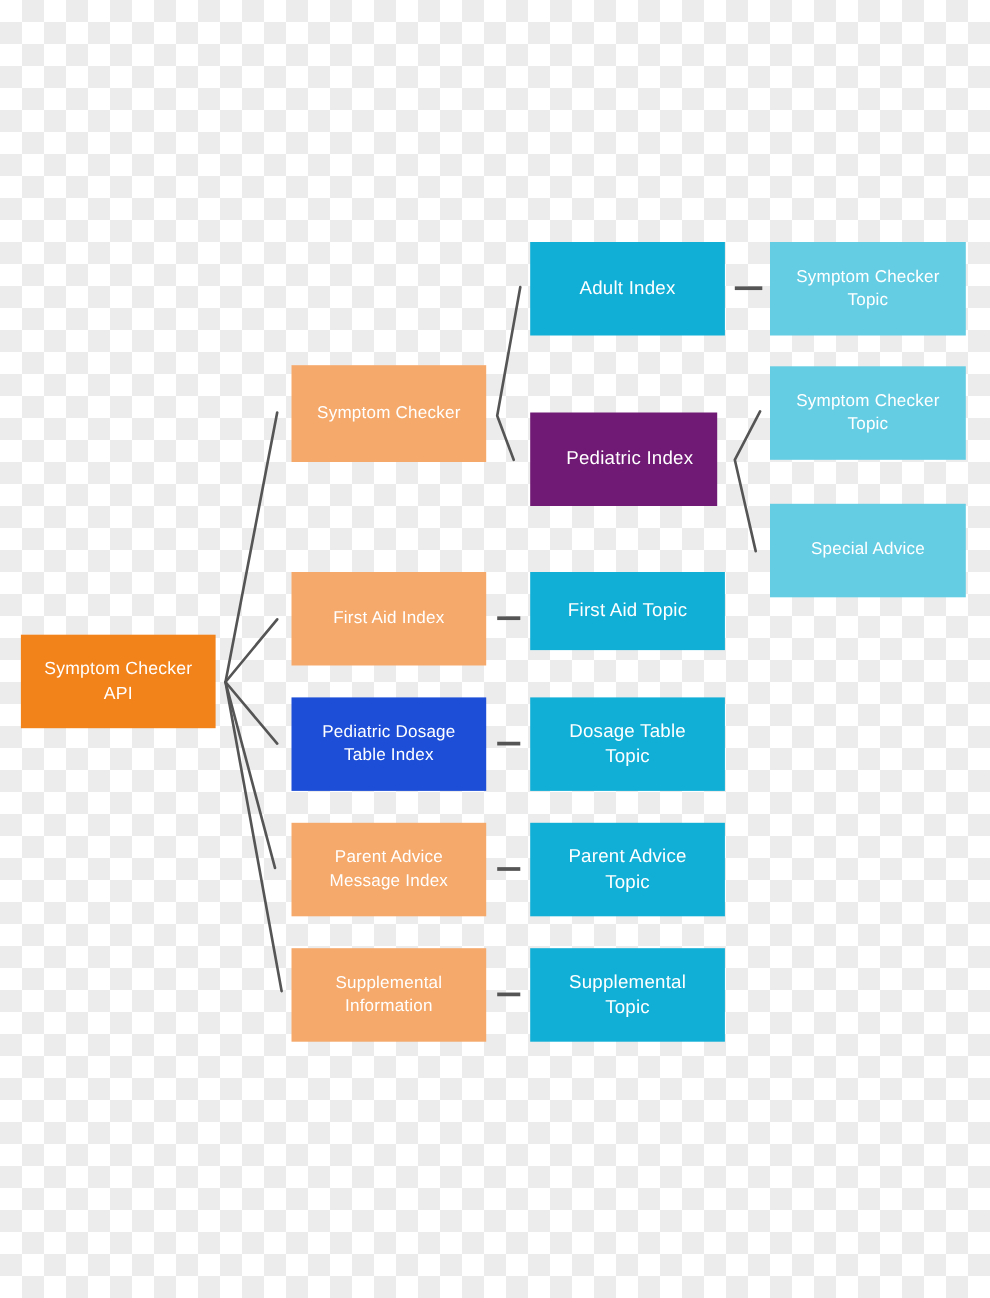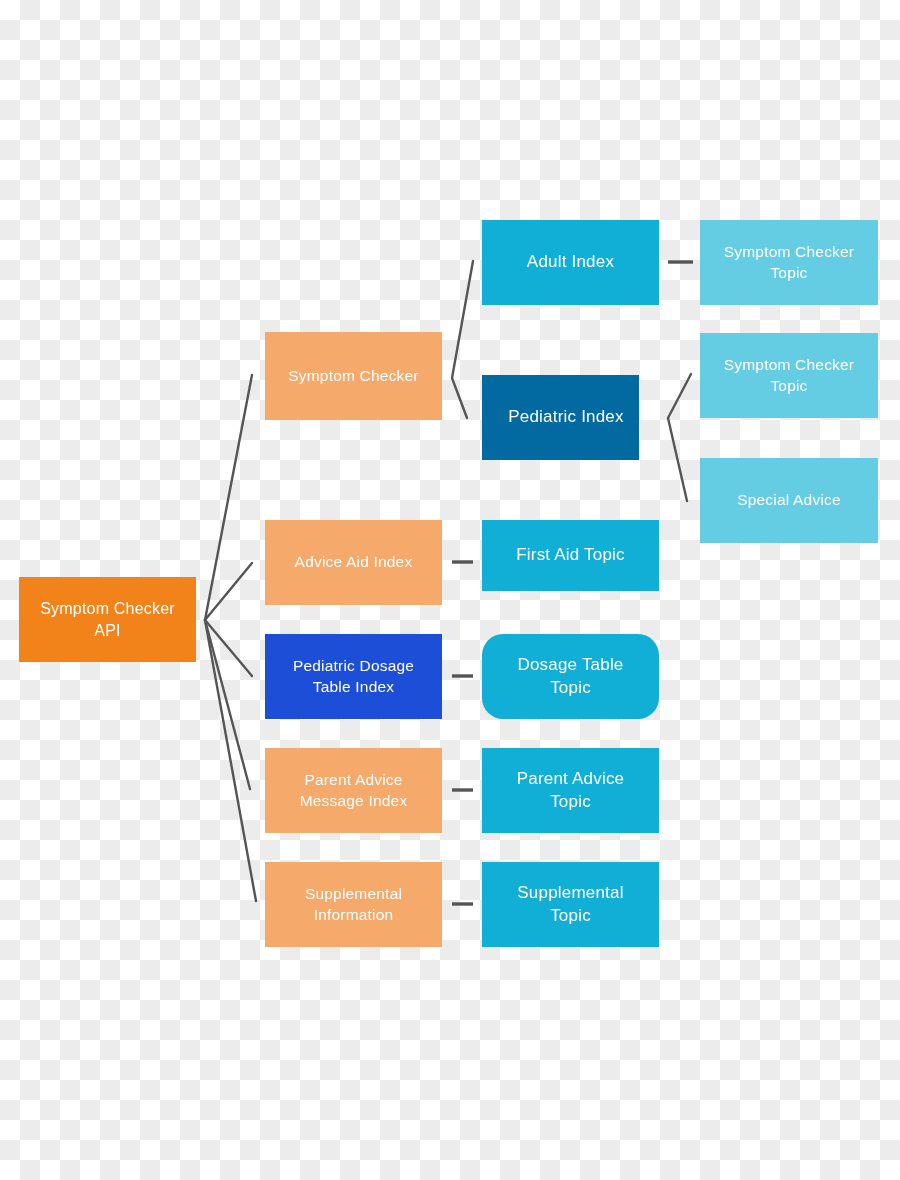--- a/index.html
+++ b/index.html
@@ -85,21 +85,21 @@
 
   <div class="node root" style="left:19px; top:577px; width:177px; height:85px; background:#F2821A;">
     <span>Symptom Checker API</span>
   </div>
 
   <div class="node level1" style="left:265px; top:332px; width:177px; height:88px; background:#F5A96B;">
     <span>Symptom Checker</span>
   </div>
 
   <div class="node level1" style="left:265px; top:520px; width:177px; height:85px; background:#F5A96B;">
-    <span>Advice Aid Index</span>
+    <span>First Aid Index</span>
   </div>
 
   <div class="node level1" style="left:265px; top:634px; width:177px; height:85px; background:#1d4ed8;">
     <span>Pediatric Dosage
 Table Index</span>
   </div>
 
   <div class="node level1" style="left:265px; top:748px; width:177px; height:85px; background:#F5A96B;">
     <span>Parent Advice
 Message Index</span>
@@ -107,29 +107,29 @@
 
   <div class="node level1" style="left:265px; top:862px; width:177px; height:85px; background:#F5A96B;">
     <span>Supplemental
 Information</span>
   </div>
 
   <div class="node level2" style="left:482px; top:220px; width:177px; height:85px; background:#11AFD6;">
     <span>Adult Index</span>
   </div>
 
-  <div class="node level2" style="left:482px; top:375px; width:157px; height:85px; background:#0369a1;padding-left:19px;">
+  <div class="node level2" style="left:482px; top:375px; width:170px; height:85px; background:#701a75;padding-left:19px;">
     <span>Pediatric Index</span>
   </div>
 
   <div class="node level2" style="left:482px; top:520px; width:177px; height:71px; background:#11AFD6;">
     <span>First Aid Topic</span>
   </div>
 
-  <div class="node level2" style="left:482px; top:634px; width:177px; height:85px; background:#11AFD6;border-radius:21px;">
+  <div class="node level2" style="left:482px; top:634px; width:177px; height:85px; background:#11AFD6;">
     <span>Dosage Table
 Topic</span>
   </div>
 
   <div class="node level2" style="left:482px; top:748px; width:177px; height:85px; background:#11AFD6;">
     <span>Parent Advice
 Topic</span>
   </div>
 
   <div class="node level2" style="left:482px; top:862px; width:177px; height:85px; background:#11AFD6;">

